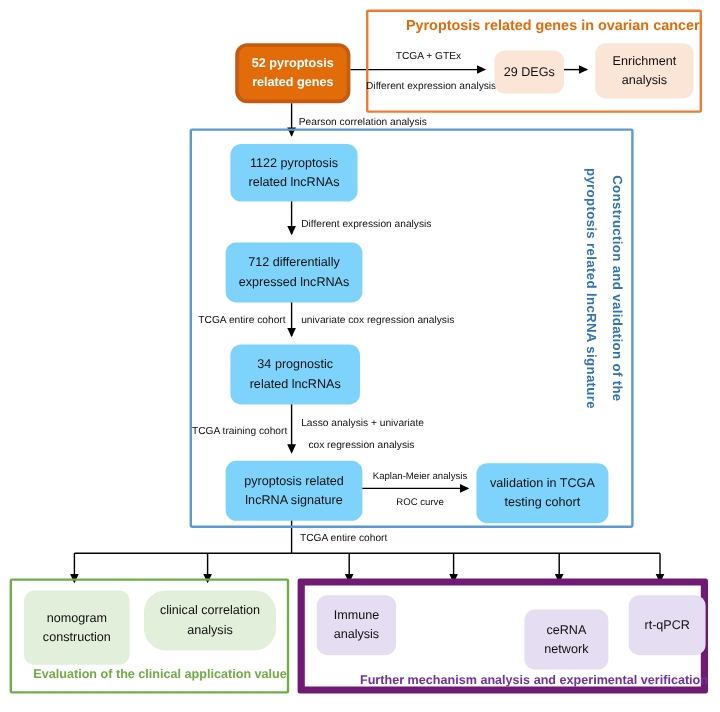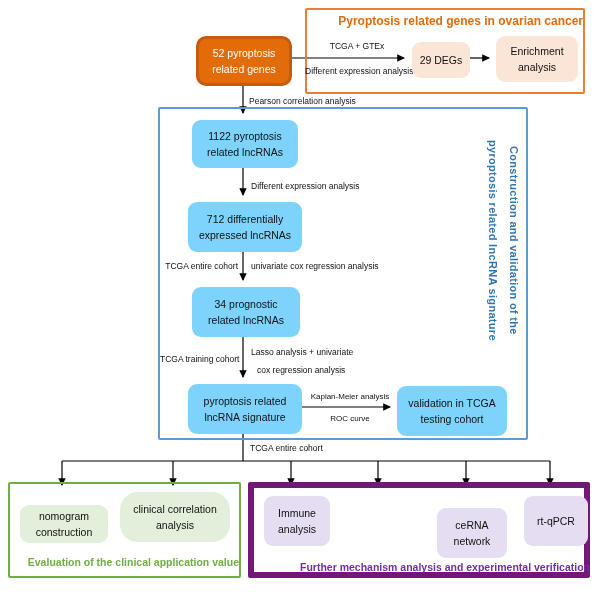--- a/index.html
+++ b/index.html
@@ -13,21 +13,21 @@
     line-height:1.55; padding:3px 6px;
   }
   .peach { background:#fbe5d6; }
   .bluebox { background:#7dd3fc; }
   .greenbox { background:#e2efda; }
   .purplebox { background:#e5ddf1; }
 
   .source-node {
     position:absolute; display:flex; align-items:center; justify-content:center;
     text-align:center; background:#e26b0a; border:3px solid #c55a11; border-radius:10px;
-    color:#ffffff; font-weight:400; font-size:10.5px; line-height:1.55; padding:2px 6px;
+    color:#ffffff; font-weight:700; font-size:10.5px; line-height:1.55; padding:2px 6px;
   }
 
   .panel { position:absolute; border-radius:2px; }
   .top-panel    { border:2px solid #ed7d31; }
   .main-panel   { border:2px solid #5b9bd5; }
   .green-panel  { border:2px solid #70ad47; }
   .purple-panel { border:6px solid #701a75; }
 
   .panel-title { position:absolute; font-weight:bold; text-align:right; }
   .title-orange { color:#e26b0a; font-size:12px; }
@@ -105,21 +105,21 @@
 
     <div class="lbl lbl-center" style="left:144px; top:283px; width:92px; font-size:8px;">Kaplan-Meier analysis</div>
     <div class="lbl lbl-center" style="left:144px; top:305px; width:92px; font-size:8px;">ROC curve</div>
 
     <div class="flow-box bluebox" style="left:237px; top:277px; width:110px; height:50px;">validation in TCGA testing cohort</div>
   </div>
 
   <div class="lbl" style="left:250px; top:443px;">TCGA entire cohort</div>
 
   <div class="panel green-panel" style="left:8px; top:482px; width:233px; height:96px;">
-    <div class="flow-box greenbox" style="left:10px; top:21px; width:88px; height:38px;">nomogram construction</div>
+    <div class="flow-box greenbox" style="left:10px; top:8px; width:88px; height:62px;">nomogram construction</div>
     <div class="flow-box greenbox" style="left:110px; top:8px; width:110px; height:50px;border-radius:18px;">clinical correlation analysis</div>
     <div class="panel-title title-green" style="left:2px; top:72px; width:227px;">Evaluation of the clinical application value</div>
   </div>
 
   <div class="panel purple-panel" style="left:248px; top:482px; width:342px; height:96px;">
     <div class="flow-box purplebox" style="left:10px; top:8px; width:66px; height:50px;">Immune analysis</div>
     <div class="flow-box purplebox" style="left:183px; top:20px; width:70px; height:50px;">ceRNA network</div>
     <div class="flow-box purplebox" style="left:270px; top:8px; width:64px; height:50px;">rt-qPCR</div>
     <div class="panel-title title-purple" style="left:2px; top:73px; width:334px;">Further mechanism analysis and experimental verification</div>
   </div>

